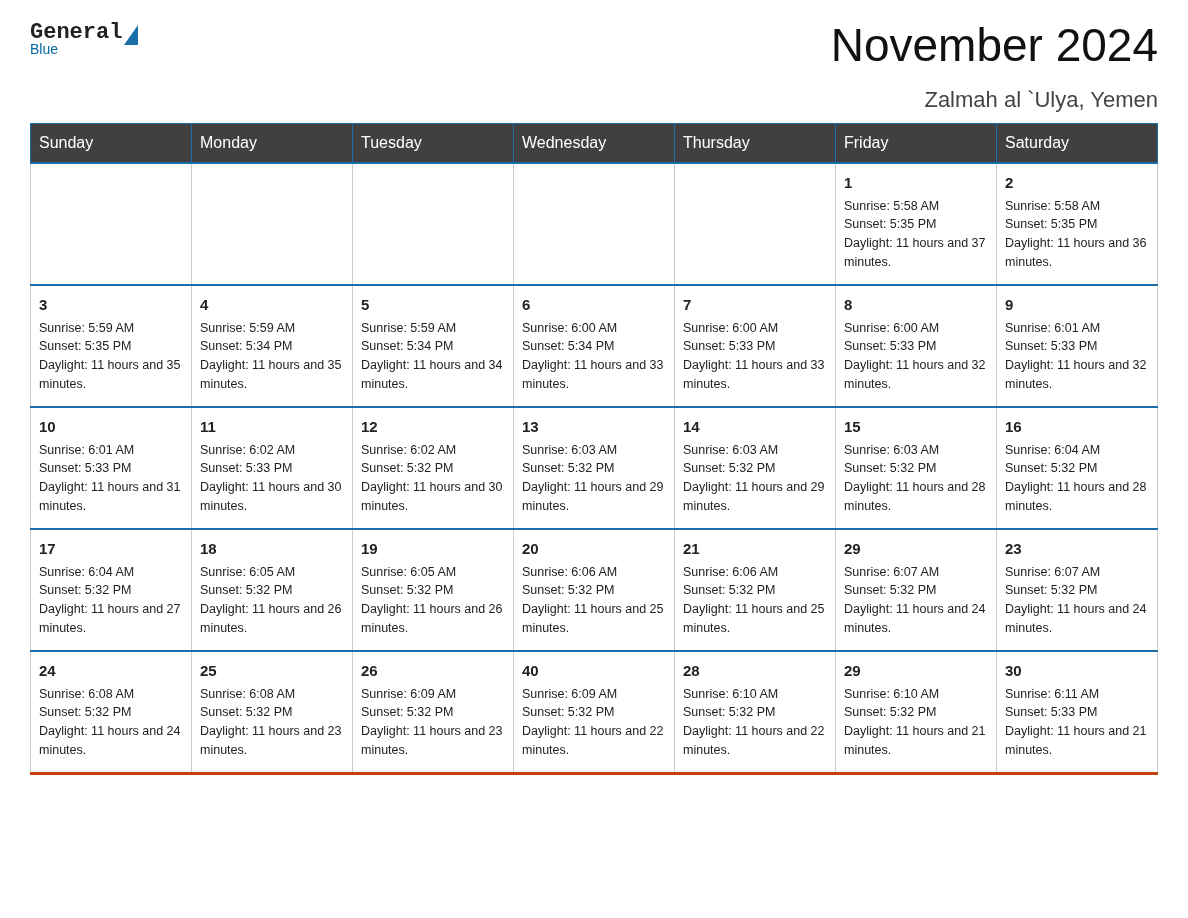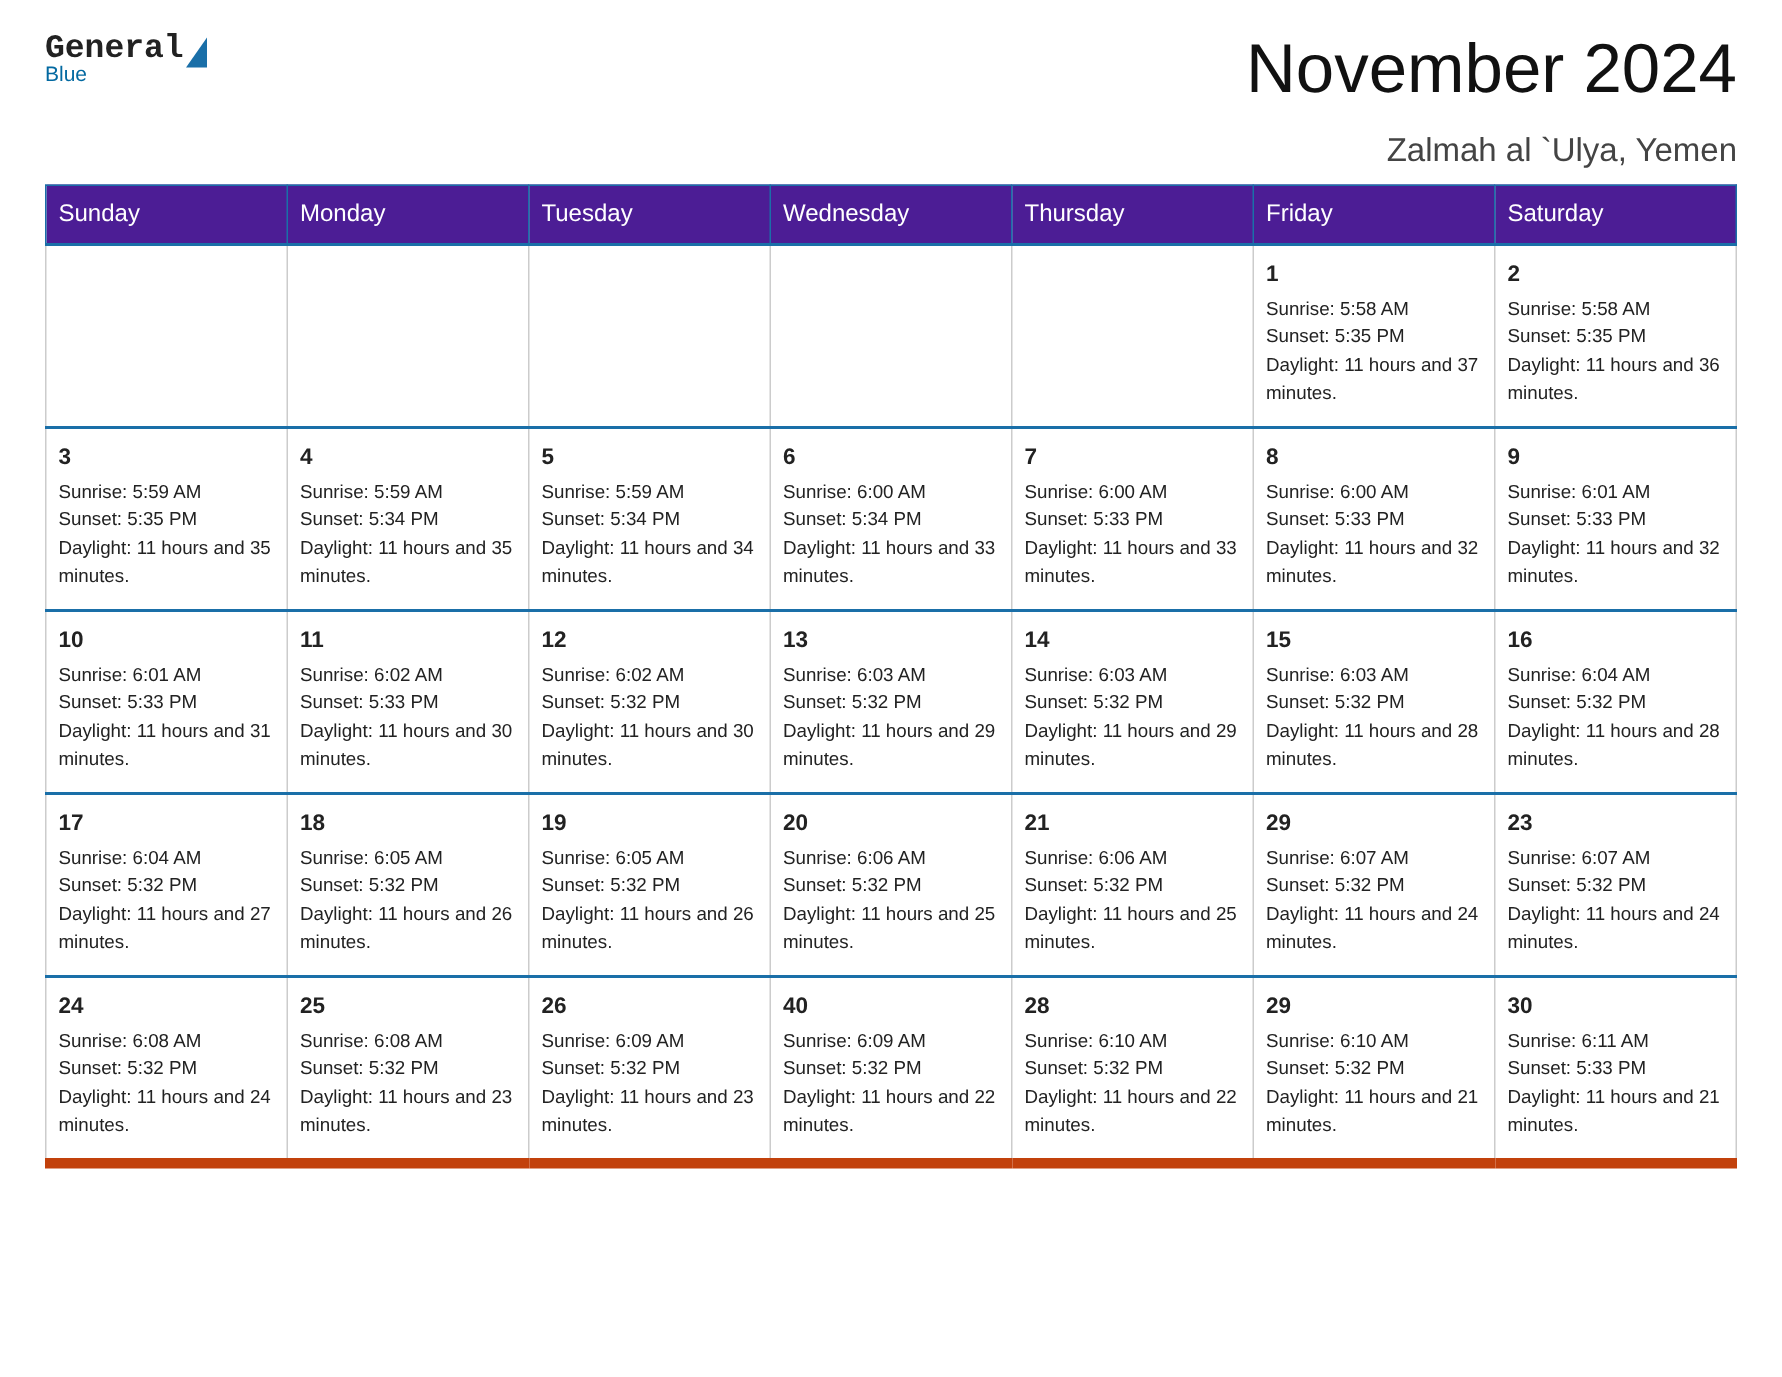--- a/index.html
+++ b/index.html
@@ -59,21 +59,21 @@
       font-size: 22px;
       color: #444;
       margin-top: 16px;
     }
     table {
       width: 100%;
       border-collapse: collapse;
       margin-top: 10px;
     }
     thead tr {
-      background-color: #4c1d95;
+      background-color: #404040;
     }
     thead th {
       color: #fff;
       font-size: 16px;
       font-weight: normal;
       padding: 10px 8px;
       text-align: left;
       border: 1px solid #1a6fa8;
     }
     tbody tr {
@@ -100,21 +100,21 @@
     }
     .day-info {
       font-size: 12.5px;
       color: #222;
       line-height: 1.5;
     }
     .empty-cell {
       background: #fff;
     }
     tr:last-child td {
-      border-bottom: 7px solid #c2410c;
+      border-bottom: 3px solid #c2410c;
       margin-left: 48px;
     }
   </style>
 </head>
 <body>
 
 <div class="header">
   <div class="logo">
     <div class="logo-top">
       <span class="logo-general">General</span>

